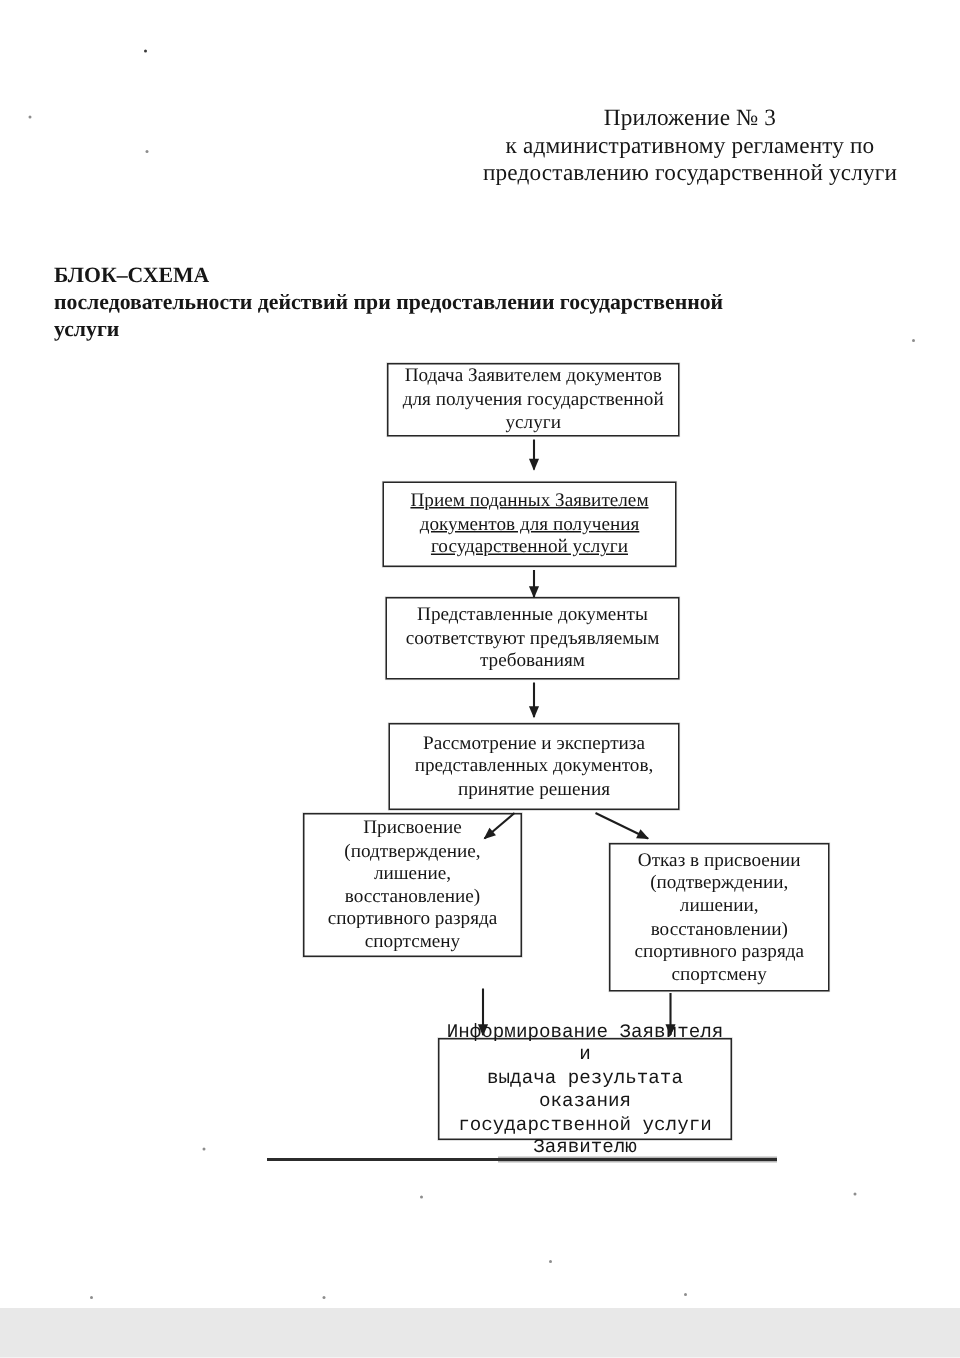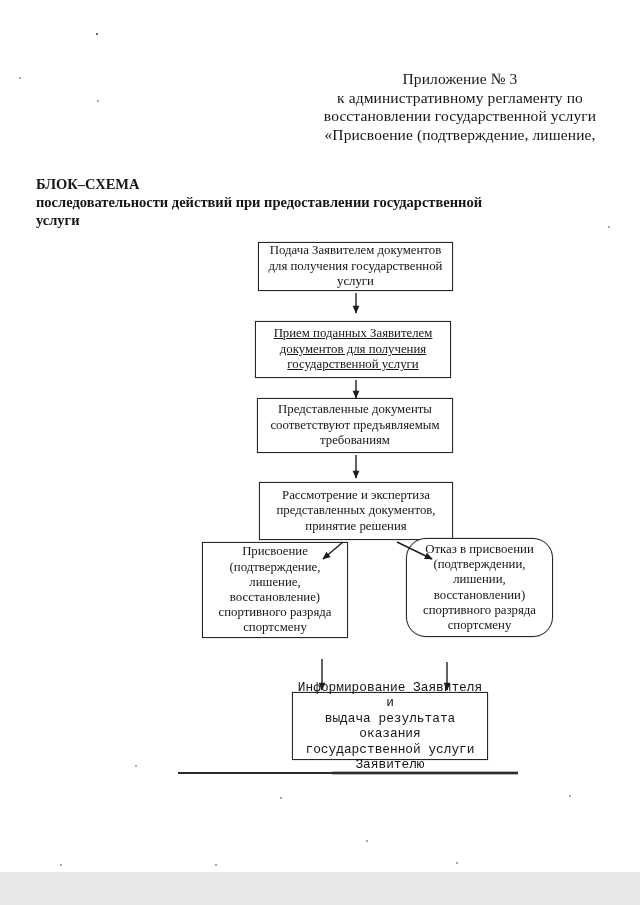--- a/index.html
+++ b/index.html
@@ -34,21 +34,21 @@
     white-space:pre-line;
     padding:0 2px;
     background:#fff;
     box-shadow:0 0 0 .4px rgba(40,40,40,.25);
   }
   .node-1{left:258px;top:242px;width:195px;height:49px;}
   .node-2{left:255px;top:321px;width:196px;height:57px;text-decoration:underline;}
   .node-3{left:257px;top:398px;width:196px;height:55px;}
   .node-4{left:259px;top:482px;width:194px;height:58px;}
   .node-5{left:202px;top:542px;width:146px;height:96px;line-height:15.2px;}
-  .node-6{left:406px;top:538px;width:147px;height:99px;line-height:15.2px;border-radius:20px;}
+  .node-6{left:406px;top:562px;width:147px;height:99px;line-height:15.2px;}
   .node-7{left:292px;top:692px;width:196px;height:68px;font-family:Liberation Mono, monospace;}
   .arrows{position:absolute;left:0;top:0;pointer-events:none;}
   .footer-rule{
     position:absolute;left:178px;top:772px;width:340px;height:2px;
     background:#2c2c2c;
   }
   .footer-rule-shadow{
     position:absolute;left:332px;top:771px;width:186px;height:4px;
     background:#787878;opacity:.55;
   }
@@ -64,22 +64,21 @@
   .speck.dark{background:#3a3a3a;}
 </style>
 </head>
 <body>
 
 <div class="page">
 
   <div class="header-block">
     <div>Приложение № 3</div>
     <div>к административному регламенту по</div>
-    <div>восстановлении государственной услуги</div>
-    <div>«Присвоение (подтверждение, лишение,</div>
+    <div>предоставлению государственной услуги</div>
   </div>
 
   <div class="doc-title">
     <div>БЛОК–СХЕМА</div>
     <div>последовательности действий при предоставлении государственной</div>
     <div>услуги</div>
   </div>
 
   <div class="node node-1">Подача Заявителем документов
 для получения государственной

